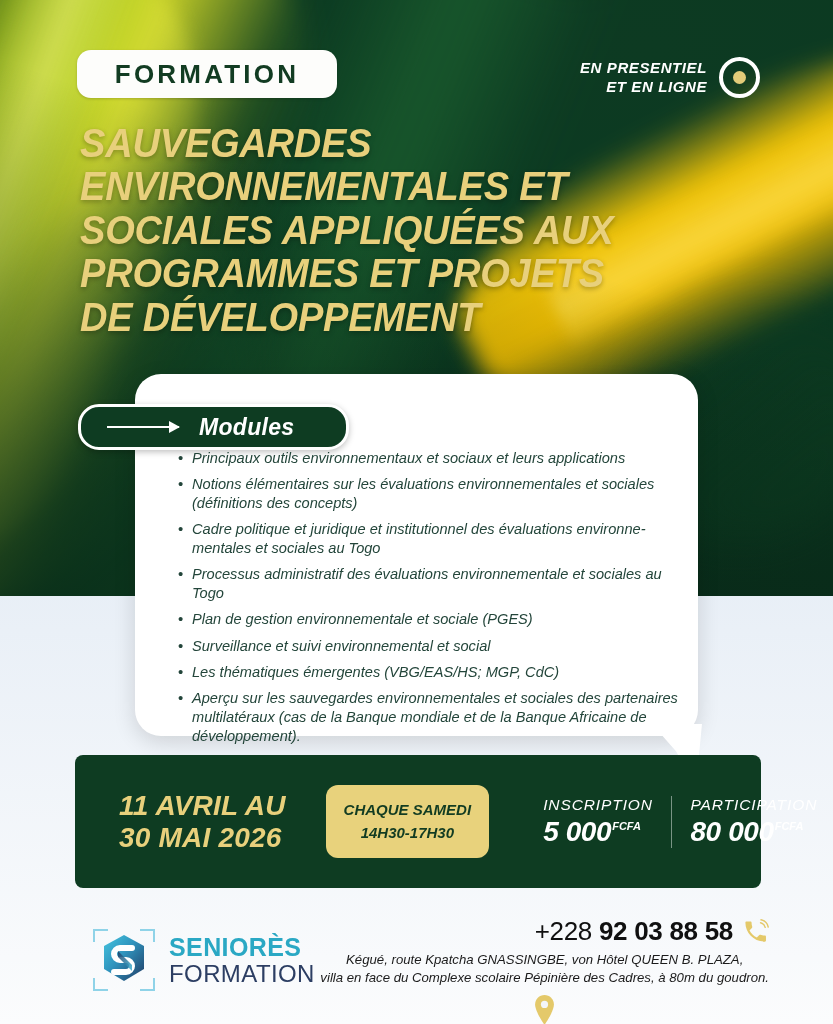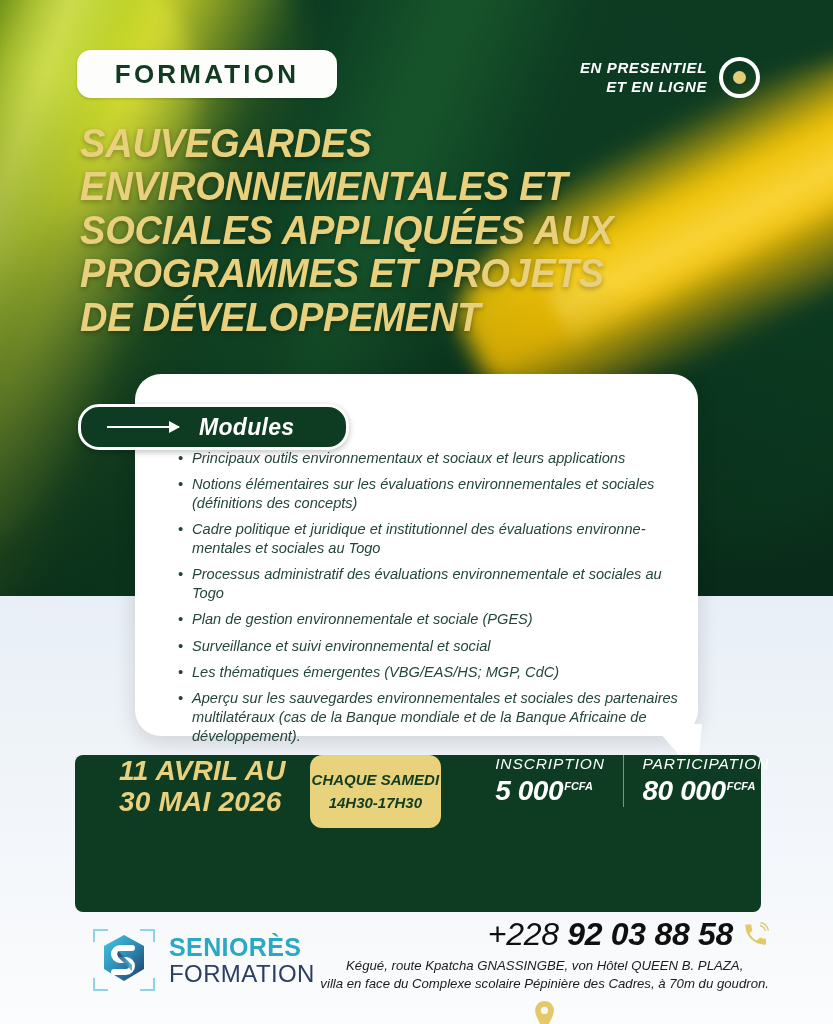--- a/index.html
+++ b/index.html
@@ -160,31 +160,31 @@
   .modlist li{
     list-style:none;position:relative;padding-left:14px;margin-bottom:7.5px;
   }
   .modlist li:before{
     content:"•";position:absolute;left:0;top:-1px;font-style:normal;font-size:15px;
   }
   .modlist ul{margin:0;padding:0;}
 
   
   .infobar{
-    position:absolute;left:75px;top:755px;width:686px;height:157px;
+    position:absolute;left:75px;top:755px;width:686px;height:133px;
     background:#0e3c22;border-radius:8px;
-    display:flex;align-items:flex-start;
+    display:flex;align-items:center;
   }
   .dates{
     margin-left:44px;color:#e8d07c;font-weight:700;font-style:italic;
     font-size:28px;line-height:1.12;letter-spacing:.2px;white-space:nowrap;
   }
   .saturday{
-    margin-left:24px;background:#e8d27c;border-radius:12px;
-    padding:14px 2px;text-align:center;color:#123c22;
+    margin-left:40px;background:#e8d27c;border-radius:12px;
+    padding:14px 18px;text-align:center;color:#123c22;
     font-weight:700;font-style:italic;font-size:15px;line-height:1.5;
     white-space:nowrap;
   }
   .prices{
     margin-left:36px;display:flex;align-items:center;color:#ffffff;
   }
   .price-col{padding:0 18px;}
   .price-col .cap{
     font-style:italic;font-weight:400;font-size:15.5px;letter-spacing:.9px;
     margin-bottom:2px;white-space:nowrap;
@@ -218,21 +218,21 @@
     color:#2c3e63;font-weight:400;font-size:24px;letter-spacing:.4px;margin-top:2px;
   }
 
   .contact{
     position:absolute;right:64px;top:916px;text-align:right;
   }
   .phone-row{
     display:flex;align-items:center;justify-content:flex-end;gap:9px;
   }
   .phone-txt{
-    font-style:italic;font-size:32px;color:#101010;letter-spacing:-0.3px;
+    font-size:26px;color:#101010;letter-spacing:-0.3px;
     white-space:nowrap;
   }
   .phone-txt b{font-weight:700;}
   .phone-txt .pre{font-weight:400;}
   .addr-row{
     display:flex;align-items:center;justify-content:flex-end;gap:8px;margin-top:4px;flex-direction:column;
   }
   .addr{
     font-style:italic;font-size:13.2px;line-height:1.34;color:#1b1b1b;
     text-align:center;white-space:nowrap;
@@ -359,21 +359,21 @@
       <div class="phone-txt"><span class="pre">+228</span> <b>92 03 88 58</b></div>
       <svg class="pin-icon" width="27" height="27" viewBox="0 0 24 24">
         <path d="M6.6 10.8c1.4 2.8 3.8 5.2 6.6 6.6l2.2-2.2c.3-.3.7-.4 1.1-.3 1.2.4 2.5.6 3.8.6.6 0 1 .4 1 1V20c0 .6-.4 1-1 1C10.6 21 3 13.4 3 4c0-.6.4-1 1-1h3.5c.6 0 1 .4 1 1 0 1.3.2 2.6.6 3.8.1.4 0 .8-.3 1.1l-2.2 2.2z" fill="#e4c96a"></path>
         <path d="M16.5 4.2c2 .5 3.6 2.1 4.1 4.1" fill="none" stroke="#e4c96a" stroke-width="1.3" stroke-linecap="round"></path>
         <path d="M16.9 1.6c3.2.7 5.7 3.2 6.4 6.4" fill="none" stroke="#e4c96a" stroke-width="1.3" stroke-linecap="round"></path>
       </svg>
     </div>
     <div class="addr-row">
       <div class="addr">
         <div>Kégué, route Kpatcha GNASSINGBE, von Hôtel QUEEN B. PLAZA,</div>
-        <div>villa en face du Complexe scolaire Pépinière des Cadres, à 70m du goudron.</div>
+        <div>villa en face du Complexe scolaire Pépinière des Cadres, à 80m du goudron.</div>
       </div>
       <svg class="pin-icon" width="25" height="32" viewBox="0 0 24 32">
         <path d="M12 1C6.8 1 2.6 5.2 2.6 10.4c0 7 9.4 20.6 9.4 20.6s9.4-13.6 9.4-20.6C21.4 5.2 17.2 1 12 1z" fill="#e4c96a"></path>
         <circle cx="12" cy="10.4" r="3.6" fill="#f3f6fa"></circle>
       </svg>
     </div>
   </div>
 
 </div>
 

